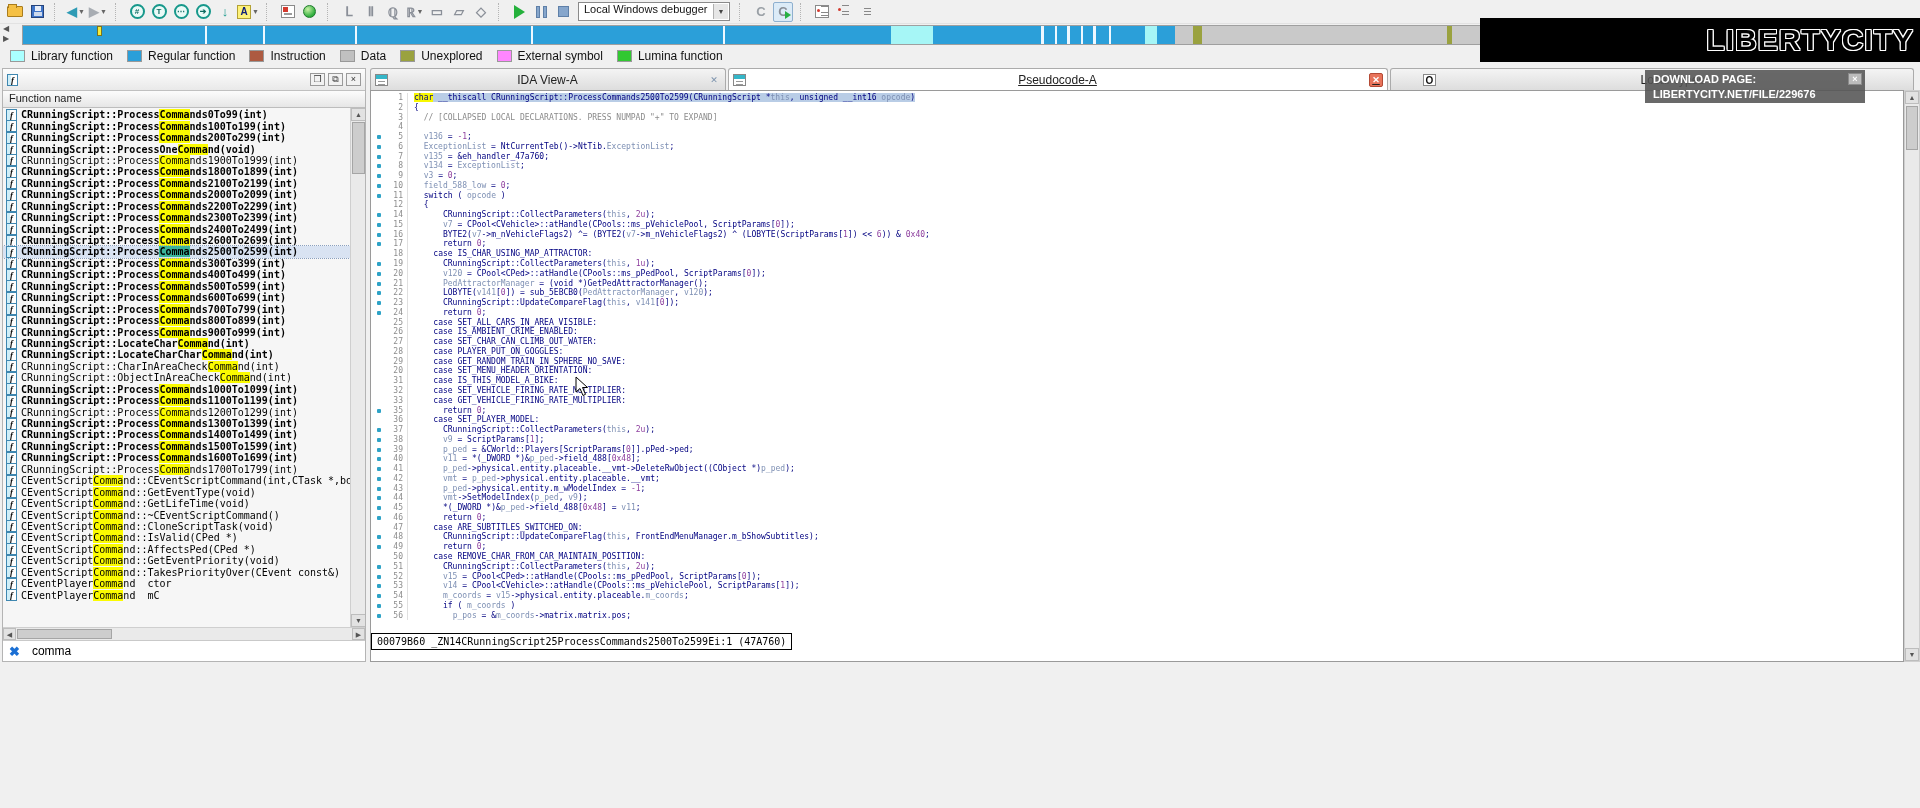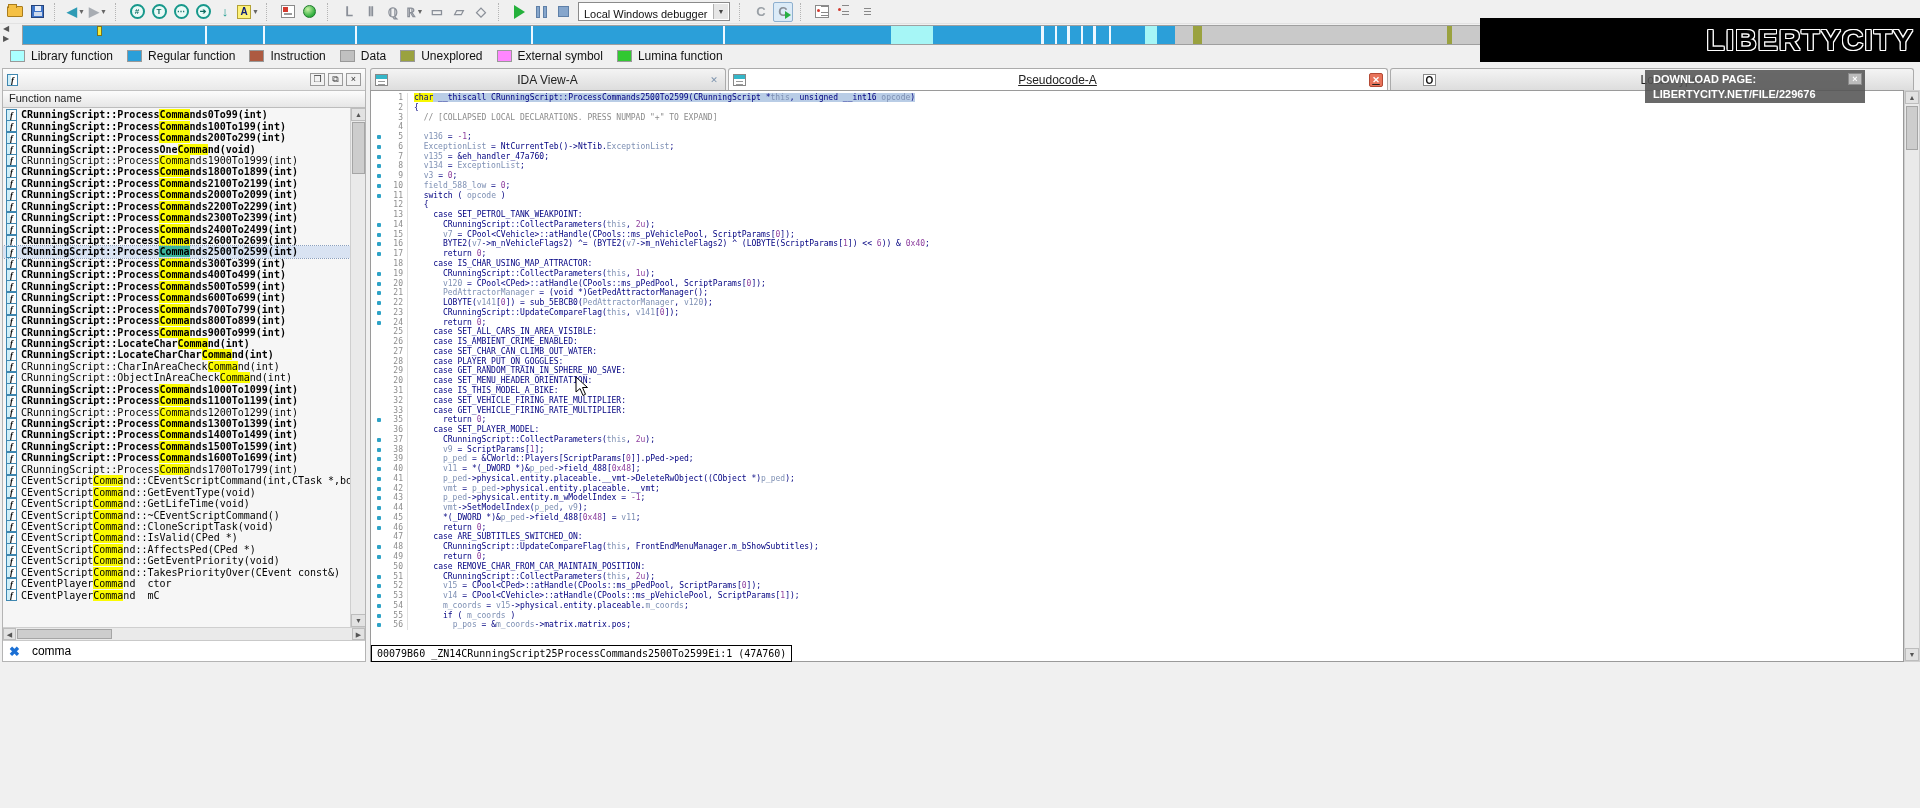--- a/index.html
+++ b/index.html
@@ -24,21 +24,21 @@
     align-items:center;justify-content:center;font-size:10px;font-weight:bold;color:#10207a;}
   .icon-winred{width:14px;height:13px;background:#fff;border:1px solid #8a8a8a;position:relative;}
   .icon-winred:before{content:"";position:absolute;left:1px;top:1px;width:5px;height:5px;background:#d33a2f;}
   .icon-winred:after{content:"";position:absolute;left:2px;bottom:2px;width:8px;height:2px;background:#9a9a9a;}
   .icon-sphere{width:13px;height:13px;border-radius:50%;background:radial-gradient(circle at 35% 30%,#c9f2a6,#2fae3e 70%);border:1px solid #1d7a2b;}
   .icon-play{width:0;height:0;border-left:11px solid #25b13c;border-top:7px solid transparent;border-bottom:7px solid transparent;}
   .icon-pause{display:inline-flex;gap:3px;}
   .icon-pause i{width:4px;height:12px;background:#86a6cc;border:1px solid #5f80a8;}
   .icon-stop{width:11px;height:11px;background:#86a6cc;border:1px solid #5f80a8;}
   .combo{width:152px;height:19px;background:#fff;border:1px solid #8a8a8a;display:inline-flex;
-    align-items:flex-end;margin:0 3px;font-size:11px;color:#111;padding-left:5px;position:relative;}
+    align-items:flex-start;margin:0 3px;font-size:11px;color:#111;padding-left:5px;position:relative;}
   .combo .combo-btn{position:absolute;right:1px;top:1px;bottom:1px;width:15px;background:#e6e6e6;
     border-left:1px solid #b0b0b0;display:flex;align-items:center;justify-content:center;font-size:7px;color:#444;}
   .cgreen{position:relative;border:1px solid #8fb0cf;background:#dcebf7;border-radius:2px;width:20px;}
   .cgreen .cg-play{position:absolute;right:1px;bottom:2px;width:0;height:0;border-left:6px solid #27b043;border-top:4px solid transparent;border-bottom:4px solid transparent;}
   .icon-list{width:14px;height:13px;background:#fff;border:1px solid #8a8a8a;position:relative;}
   .icon-list i{position:absolute;left:5px;height:1px;background:#888;width:7px;}
   .icon-list i:nth-child(1){top:3px;} .icon-list i:nth-child(2){top:6px;} .icon-list i:nth-child(3){top:9px;}
   .icon-list b{position:absolute;left:1px;top:3px;width:3px;height:3px;border-radius:50%;background:#d33a2f;}
   .icon-list.nobox{border:none;background:transparent;}
   
@@ -105,21 +105,21 @@
   .codearea{position:absolute;left:0;top:22px;right:16px;bottom:0;background:#fff;
     border:1px solid #9a9a9a;overflow:hidden;padding-top:2px;}
   .cl{height:9.78px;display:flex;white-space:pre;font:8px/9.78px "DejaVu Sans Mono",monospace;}
   .cgut{width:36px;flex:none;position:relative;color:#8c8c8c;text-align:right;padding-right:4px;}
   .cdot{position:absolute;left:6px;top:3px;width:4px;height:4px;background:#2ea3c7;border-radius:1px;}
   .ctext{border-left:1px solid #e0e0e0;padding-left:6px;color:#000080;}
   .ctext .sel{background:#b9cde6;}
   .c-var{color:#7e90b4;} .c-num{color:#8d3f9e;} .c-com{color:#8a8a8a;} .c-def{color:#000080;}
   .mark-y{background:#f8f800;}
   .rscroll{position:absolute;right:0;top:22px;bottom:0;width:16px;background:#eaeaea;border:1px solid #cfcfcf;}
-  .hintbar{position:absolute;left:1px;bottom:0;height:17px;background:#fff;border:1px solid #000;
+  .hintbar{position:absolute;left:1px;bottom:12px;height:17px;background:#fff;border:1px solid #000;
     font:10px/15px "DejaVu Sans Mono",monospace;color:#000;padding:0 5px;white-space:nowrap;z-index:5;}
   
   .wm-logo{position:absolute;left:1480px;top:18px;width:440px;height:44px;background:#000;z-index:8;
     display:flex;align-items:center;justify-content:flex-end;padding-right:6px;}
   .wm-logo .wmtext{font:bold 30px "Liberation Sans",sans-serif;letter-spacing:1px;color:#000;
     text-shadow:-1px 0 #fff,1px 0 #fff,0 -1px #fff,0 1px #fff,-1px -1px #fff,1px 1px #fff,-1px 1px #fff,1px -1px #fff;}
   .wm-dl{position:absolute;left:1645px;top:70px;width:220px;height:33px;background:rgba(84,84,84,0.88);
     z-index:9;color:#fff;font-weight:bold;font-size:11px;line-height:15px;padding:2px 0 0 8px;}
   .wm-dl .dlclose{position:absolute;right:3px;top:3px;width:14px;height:12px;background:#bcbcbc;
     border:1px solid #8a8a8a;color:#fff;font-size:9px;line-height:10px;text-align:center;}
@@ -527,21 +527,20 @@
       <div class="cl"><span class="cgut">3</span><span class="ctext"><span class="c-def"> </span><span class="c-def"> </span><span class="c-com">// [COLLAPSED LOCAL DECLARATIONS. PRESS NUMPAD "+" TO EXPAND]</span></span></div>
       <div class="cl"><span class="cgut">4</span><span class="ctext"></span></div>
       <div class="cl"><span class="cgut"><span class="cdot"></span>5</span><span class="ctext"><span class="c-def"> </span><span class="c-def"> </span><span class="c-var">v136</span><span class="c-def"> </span><span class="c-def">=</span><span class="c-def"> </span><span class="c-num">-1</span><span class="c-def">;</span></span></div>
       <div class="cl"><span class="cgut"><span class="cdot"></span>6</span><span class="ctext"><span class="c-def"> </span><span class="c-def"> </span><span class="c-var">ExceptionList</span><span class="c-def"> </span><span class="c-def">=</span><span class="c-def"> </span><span class="c-def">NtCurrentTeb</span><span class="c-def">(</span><span class="c-def">)</span><span class="c-def">-</span><span class="c-def">&gt;</span><span class="c-def">NtTib</span><span class="c-def">.</span><span class="c-var">ExceptionList</span><span class="c-def">;</span></span></div>
       <div class="cl"><span class="cgut"><span class="cdot"></span>7</span><span class="ctext"><span class="c-def"> </span><span class="c-def"> </span><span class="c-var">v135</span><span class="c-def"> </span><span class="c-def">=</span><span class="c-def"> </span><span class="c-def">&amp;</span><span class="c-def">eh_handler_47a760</span><span class="c-def">;</span></span></div>
       <div class="cl"><span class="cgut"><span class="cdot"></span>8</span><span class="ctext"><span class="c-def"> </span><span class="c-def"> </span><span class="c-var">v134</span><span class="c-def"> </span><span class="c-def">=</span><span class="c-def"> </span><span class="c-var">ExceptionList</span><span class="c-def">;</span></span></div>
       <div class="cl"><span class="cgut"><span class="cdot"></span>9</span><span class="ctext"><span class="c-def"> </span><span class="c-def"> </span><span class="c-var">v3</span><span class="c-def"> </span><span class="c-def">=</span><span class="c-def"> </span><span class="c-num">0</span><span class="c-def">;</span></span></div>
       <div class="cl"><span class="cgut"><span class="cdot"></span>10</span><span class="ctext"><span class="c-def"> </span><span class="c-def"> </span><span class="c-var">field_588_low</span><span class="c-def"> </span><span class="c-def">=</span><span class="c-def"> </span><span class="c-num">0</span><span class="c-def">;</span></span></div>
       <div class="cl"><span class="cgut"><span class="cdot"></span>11</span><span class="ctext"><span class="c-def"> </span><span class="c-def"> </span><span class="c-def">switch</span><span class="c-def"> </span><span class="c-def">(</span><span class="c-def"> </span><span class="c-var">opcode</span><span class="c-def"> </span><span class="c-def">)</span></span></div>
       <div class="cl"><span class="cgut">12</span><span class="ctext"><span class="c-def"> </span><span class="c-def"> </span><span class="c-def">{</span></span></div>
-      <div class="cl"><span class="cgut">13</span><span class="ctext"><span class="c-def"> </span><span class="c-def"> </span><span class="c-def"> </span><span class="c-def"> </span><span class="c-def">case</span><span class="c-def"> </span><span class="c-def">SET_PETROL_TANK_WEAKPOINT</span><span class="c-def">:</span></span></div>
       <div class="cl"><span class="cgut"><span class="cdot"></span>14</span><span class="ctext"><span class="c-def"> </span><span class="c-def"> </span><span class="c-def"> </span><span class="c-def"> </span><span class="c-def"> </span><span class="c-def"> </span><span class="c-def">CRunningScript</span><span class="c-def">:</span><span class="c-def">:</span><span class="c-def">CollectParameters</span><span class="c-def">(</span><span class="c-var">this</span><span class="c-def">,</span><span class="c-def"> </span><span class="c-num">2u</span><span class="c-def">)</span><span class="c-def">;</span></span></div>
       <div class="cl"><span class="cgut"><span class="cdot"></span>15</span><span class="ctext"><span class="c-def"> </span><span class="c-def"> </span><span class="c-def"> </span><span class="c-def"> </span><span class="c-def"> </span><span class="c-def"> </span><span class="c-var">v7</span><span class="c-def"> </span><span class="c-def">=</span><span class="c-def"> </span><span class="c-def">CPool</span><span class="c-def">&lt;</span><span class="c-def">CVehicle</span><span class="c-def">&gt;</span><span class="c-def">:</span><span class="c-def">:</span><span class="c-def">atHandle</span><span class="c-def">(</span><span class="c-def">CPools</span><span class="c-def">:</span><span class="c-def">:</span><span class="c-def">ms_pVehiclePool</span><span class="c-def">,</span><span class="c-def"> </span><span class="c-def">ScriptParams</span><span class="c-def">[</span><span class="c-num">0</span><span class="c-def">]</span><span class="c-def">)</span><span class="c-def">;</span></span></div>
       <div class="cl"><span class="cgut"><span class="cdot"></span>16</span><span class="ctext"><span class="c-def"> </span><span class="c-def"> </span><span class="c-def"> </span><span class="c-def"> </span><span class="c-def"> </span><span class="c-def"> </span><span class="c-def">BYTE2</span><span class="c-def">(</span><span class="c-var">v7</span><span class="c-def">-</span><span class="c-def">&gt;</span><span class="c-def">m_nVehicleFlags2</span><span class="c-def">)</span><span class="c-def"> </span><span class="c-def">^</span><span class="c-def">=</span><span class="c-def"> </span><span class="c-def">(</span><span class="c-def">BYTE2</span><span class="c-def">(</span><span class="c-var">v7</span><span class="c-def">-</span><span class="c-def">&gt;</span><span class="c-def">m_nVehicleFlags2</span><span class="c-def">)</span><span class="c-def"> </span><span class="c-def">^</span><span class="c-def"> </span><span class="c-def">(</span><span class="c-def">LOBYTE</span><span class="c-def">(</span><span class="c-def">ScriptParams</span><span class="c-def">[</span><span class="c-num">1</span><span class="c-def">]</span><span class="c-def">)</span><span class="c-def"> </span><span class="c-def">&lt;</span><span class="c-def">&lt;</span><span class="c-def"> </span><span class="c-num">6</span><span class="c-def">)</span><span class="c-def">)</span><span class="c-def"> </span><span class="c-def">&amp;</span><span class="c-def"> </span><span class="c-num">0x40</span><span class="c-def">;</span></span></div>
       <div class="cl"><span class="cgut"><span class="cdot"></span>17</span><span class="ctext"><span class="c-def"> </span><span class="c-def"> </span><span class="c-def"> </span><span class="c-def"> </span><span class="c-def"> </span><span class="c-def"> </span><span class="c-def">return</span><span class="c-def"> </span><span class="c-num">0</span><span class="c-def">;</span></span></div>
       <div class="cl"><span class="cgut">18</span><span class="ctext"><span class="c-def"> </span><span class="c-def"> </span><span class="c-def"> </span><span class="c-def"> </span><span class="c-def">case</span><span class="c-def"> </span><span class="c-def">IS_CHAR_USING_MAP_ATTRACTOR</span><span class="c-def">:</span></span></div>
       <div class="cl"><span class="cgut"><span class="cdot"></span>19</span><span class="ctext"><span class="c-def"> </span><span class="c-def"> </span><span class="c-def"> </span><span class="c-def"> </span><span class="c-def"> </span><span class="c-def"> </span><span class="c-def">CRunningScript</span><span class="c-def">:</span><span class="c-def">:</span><span class="c-def">CollectParameters</span><span class="c-def">(</span><span class="c-var">this</span><span class="c-def">,</span><span class="c-def"> </span><span class="c-num">1u</span><span class="c-def">)</span><span class="c-def">;</span></span></div>
       <div class="cl"><span class="cgut"><span class="cdot"></span>20</span><span class="ctext"><span class="c-def"> </span><span class="c-def"> </span><span class="c-def"> </span><span class="c-def"> </span><span class="c-def"> </span><span class="c-def"> </span><span class="c-var">v120</span><span class="c-def"> </span><span class="c-def">=</span><span class="c-def"> </span><span class="c-def">CPool</span><span class="c-def">&lt;</span><span class="c-def">CPed</span><span class="c-def">&gt;</span><span class="c-def">:</span><span class="c-def">:</span><span class="c-def">atHandle</span><span class="c-def">(</span><span class="c-def">CPools</span><span class="c-def">:</span><span class="c-def">:</span><span class="c-def">ms_pPedPool</span><span class="c-def">,</span><span class="c-def"> </span><span class="c-def">ScriptParams</span><span class="c-def">[</span><span class="c-num">0</span><span class="c-def">]</span><span class="c-def">)</span><span class="c-def">;</span></span></div>
       <div class="cl"><span class="cgut"><span class="cdot"></span>21</span><span class="ctext"><span class="c-def"> </span><span class="c-def"> </span><span class="c-def"> </span><span class="c-def"> </span><span class="c-def"> </span><span class="c-def"> </span><span class="c-var">PedAttractorManager</span><span class="c-def"> </span><span class="c-def">=</span><span class="c-def"> </span><span class="c-def">(</span><span class="c-def">void</span><span class="c-def"> </span><span class="c-def">*</span><span class="c-def">)</span><span class="c-def">GetPedAttractorManager</span><span class="c-def">(</span><span class="c-def">)</span><span class="c-def">;</span></span></div>
       <div class="cl"><span class="cgut"><span class="cdot"></span>22</span><span class="ctext"><span class="c-def"> </span><span class="c-def"> </span><span class="c-def"> </span><span class="c-def"> </span><span class="c-def"> </span><span class="c-def"> </span><span class="c-def">LOBYTE</span><span class="c-def">(</span><span class="c-var">v141</span><span class="c-def">[</span><span class="c-num">0</span><span class="c-def">]</span><span class="c-def">)</span><span class="c-def"> </span><span class="c-def">=</span><span class="c-def"> </span><span class="c-def">sub_5EBCB0</span><span class="c-def">(</span><span class="c-var">PedAttractorManager</span><span class="c-def">,</span><span class="c-def"> </span><span class="c-var">v120</span><span class="c-def">)</span><span class="c-def">;</span></span></div>
       <div class="cl"><span class="cgut"><span class="cdot"></span>23</span><span class="ctext"><span class="c-def"> </span><span class="c-def"> </span><span class="c-def"> </span><span class="c-def"> </span><span class="c-def"> </span><span class="c-def"> </span><span class="c-def">CRunningScript</span><span class="c-def">:</span><span class="c-def">:</span><span class="c-def">UpdateCompareFlag</span><span class="c-def">(</span><span class="c-var">this</span><span class="c-def">,</span><span class="c-def"> </span><span class="c-var">v141</span><span class="c-def">[</span><span class="c-num">0</span><span class="c-def">]</span><span class="c-def">)</span><span class="c-def">;</span></span></div>

